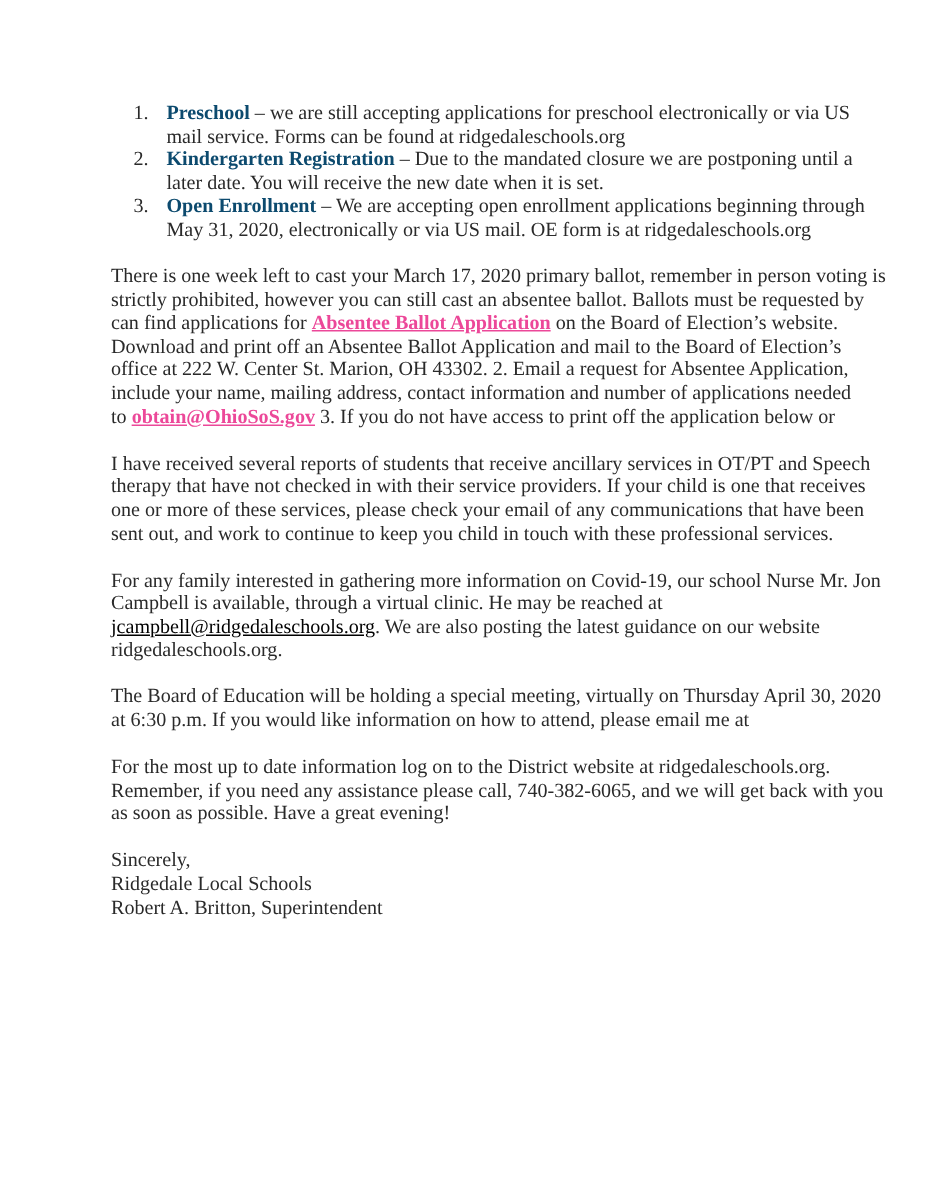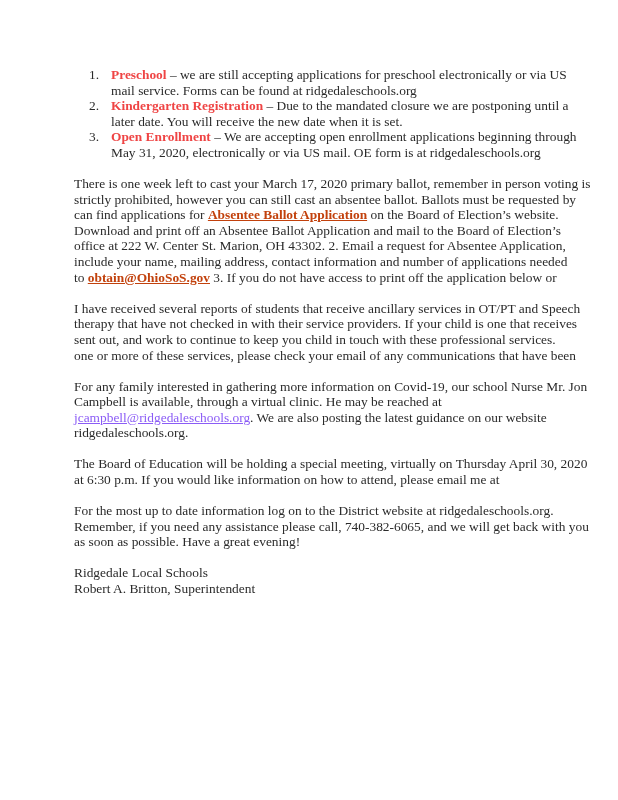--- a/index.html
+++ b/index.html
@@ -7,24 +7,24 @@
     width: 618px; height: 800px; position: relative; overflow: hidden;
     font-family: "Liberation Serif", "DejaVu Serif", serif;
     color: #2a2a2a;
     font-size: 13.4px;
   }
   .page { position: absolute; left: 74px; top: 67px; width: 480px; }
   .line { line-height: 15.6px; white-space: nowrap; }
   ol.list { margin: 0; padding: 0; list-style: none; }
   ol.list li { position: relative; padding-left: 37px; }
   ol.list li .num { position: absolute; left: 15px; top: 0; }
-  b { font-weight: bold; color: #ef4444; }
+  b { font-weight: bold; color: #0c4a6e; }
   .para { margin-top: 15.5px; font-family: Liberation Serif, serif; }
-  a.link { color: #8b5cf6; text-decoration: underline; }
-  a.link.bold { color: #c2410c; font-weight: bold; }
+  a.link { color: #000000; text-decoration: underline; }
+  a.link.bold { color: #ec4899; font-weight: bold; }
   .sig { margin-top: 15.5px; }
 </style>
 </head>
 <body>
 
 <div class="page">
 
   <ol class="list">
     <li>
       <div class="line"><span class="num">1.</span><b>Preschool</b><span> – </span><span>we are still accepting applications for preschool electronically or via US</span></div>
@@ -46,22 +46,22 @@
     <div class="line"><span>can find applications for </span><a class="link bold">Absentee Ballot Application</a><span> on the Board of Election’s website.</span></div>
     <div class="line">Download and print off an Absentee Ballot Application and mail to the Board of Election’s</div>
     <div class="line">office at 222 W. Center St. Marion, OH 43302.  2. Email a request for Absentee Application,</div>
     <div class="line">include your name, mailing address, contact information and number of applications needed</div>
     <div class="line"><span>to </span><a class="link bold">obtain@OhioSoS.gov</a><span> 3. If you do not have access to print off the application below or</span></div>
   </div>
 
   <div class="para">
     <div class="line">I have received several reports of students that receive ancillary services in OT/PT and Speech</div>
     <div class="line">therapy that have not checked in with their service providers. If your child is one that receives</div>
+    <div class="line">one or more of these services, please check your email of any communications that have been</div>
     <div class="line">sent out, and work to continue to keep you child in touch with these professional services.</div>
-    <div class="line">one or more of these services, please check your email of any communications that have been</div>
   </div>
 
   <div class="para">
     <div class="line">For any family interested in gathering more information on Covid-19, our school Nurse Mr. Jon</div>
     <div class="line">Campbell is available, through a virtual clinic. He may be reached at</div>
     <div class="line"><a class="link">jcampbell@ridgedaleschools.org</a><span>. We are also posting the latest guidance on our website</span></div>
     <div class="line">ridgedaleschools.org.</div>
   </div>
 
   <div class="para">
@@ -69,17 +69,18 @@
     <div class="line">at 6:30 p.m. If you would like information on how to attend, please email me at</div>
   </div>
 
   <div class="para">
     <div class="line">For the most up to date information log on to the District website at ridgedaleschools.org.</div>
     <div class="line">Remember, if you need any assistance please call, 740-382-6065, and we will get back with you</div>
     <div class="line">as soon as possible. Have a great evening!</div>
   </div>
 
   <div class="sig">
+    <div class="line">Sincerely,</div>
     <div class="line">Ridgedale Local Schools</div>
     <div class="line">Robert A. Britton, Superintendent</div>
   </div>
 
 </div>
 
 </body></html>

